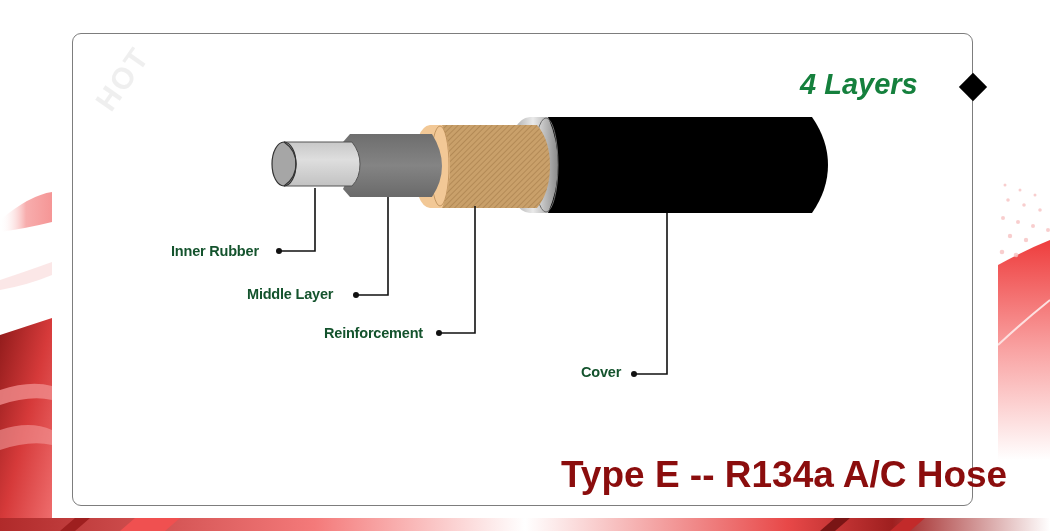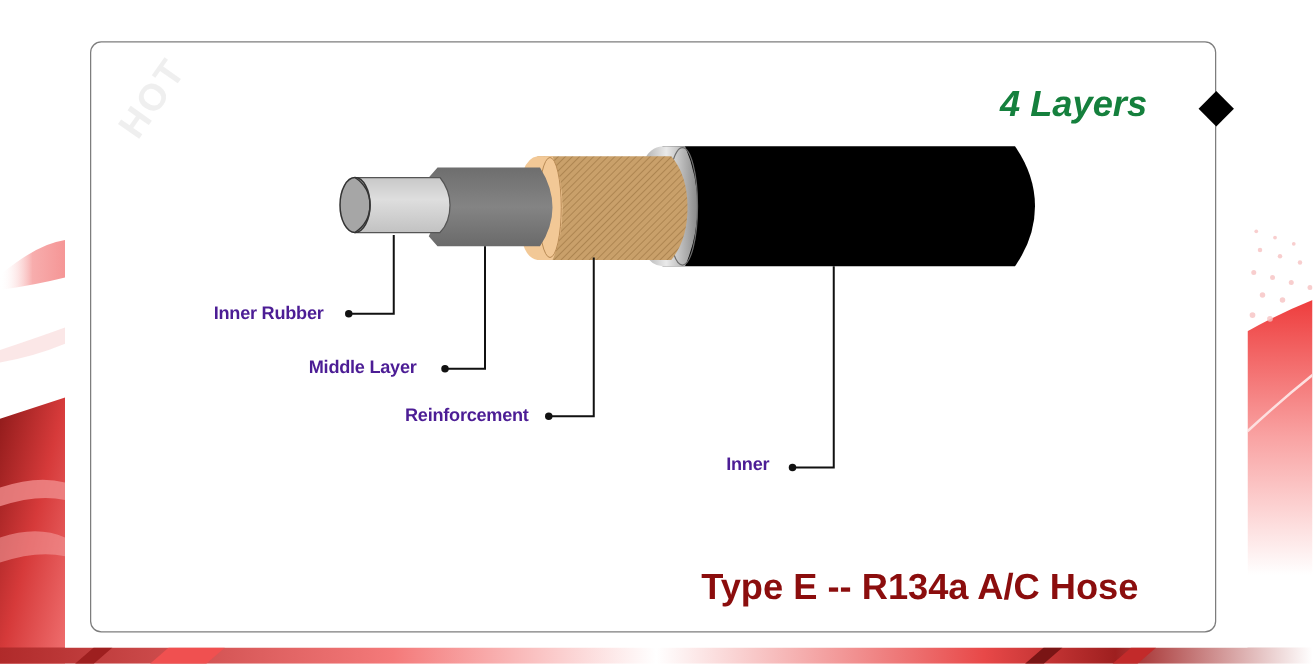--- a/index.html
+++ b/index.html
@@ -24,26 +24,26 @@
   }
   .title-layers {
     position: absolute; left: 800px; top: 68px; font-size: 29px; font-weight: bold;
     font-style: italic; color: #15803d; white-space: nowrap;
   }
   .diamond {
     position: absolute; left: 963px; top: 77px; width: 20px; height: 20px;
     background: #000; transform: rotate(45deg);
   }
   .title-hose {
-    position: absolute; left: 561px; top: 454px; font-size: 29px; font-weight: bold;
+    position: absolute; left: 561px; top: 454px; font-size: 37px; font-weight: bold;
     color: #8b0d0d; white-space: nowrap;
   }
   #diagram-svg { position: absolute; left: 0; top: 0; width: 1050px; height: 531px; }
   .label {
-    position: absolute; font-size: 14.5px; font-weight: bold; color: #4c1d95;
+    position: absolute; font-size: 14.5px; font-weight: bold; color: #14532d;
     white-space: nowrap; letter-spacing: -0.2px;
   }
 </style>
 </head>
 <body>
 
 <svg id="bg-svg" viewBox="0 0 1050 531">
   <defs>
     <linearGradient id="redL" x1="0" y1="0" x2="1" y2="1">
       <stop offset="0" stop-color="#8e1a1a"></stop>
@@ -168,15 +168,15 @@
     <circle cx="279" cy="251" r="3"></circle>
     <circle cx="356" cy="295" r="3"></circle>
     <circle cx="439" cy="333" r="3"></circle>
     <circle cx="634" cy="374" r="3"></circle>
   </g>
 </svg>
 
 <div class="label" style="left:171px; top:243px;">Inner Rubber</div>
 <div class="label" style="left:247px; top:286px;text-align:center;">Middle Layer</div>
 <div class="label" style="left:324px; top:325px;">Reinforcement</div>
-<div class="label" style="left:581px; top:364px;">Inner</div>
+<div class="label" style="left:581px; top:364px;">Cover</div>
 
 <div class="title-hose">Type E -- R134a A/C Hose</div>
 
 </body></html>

